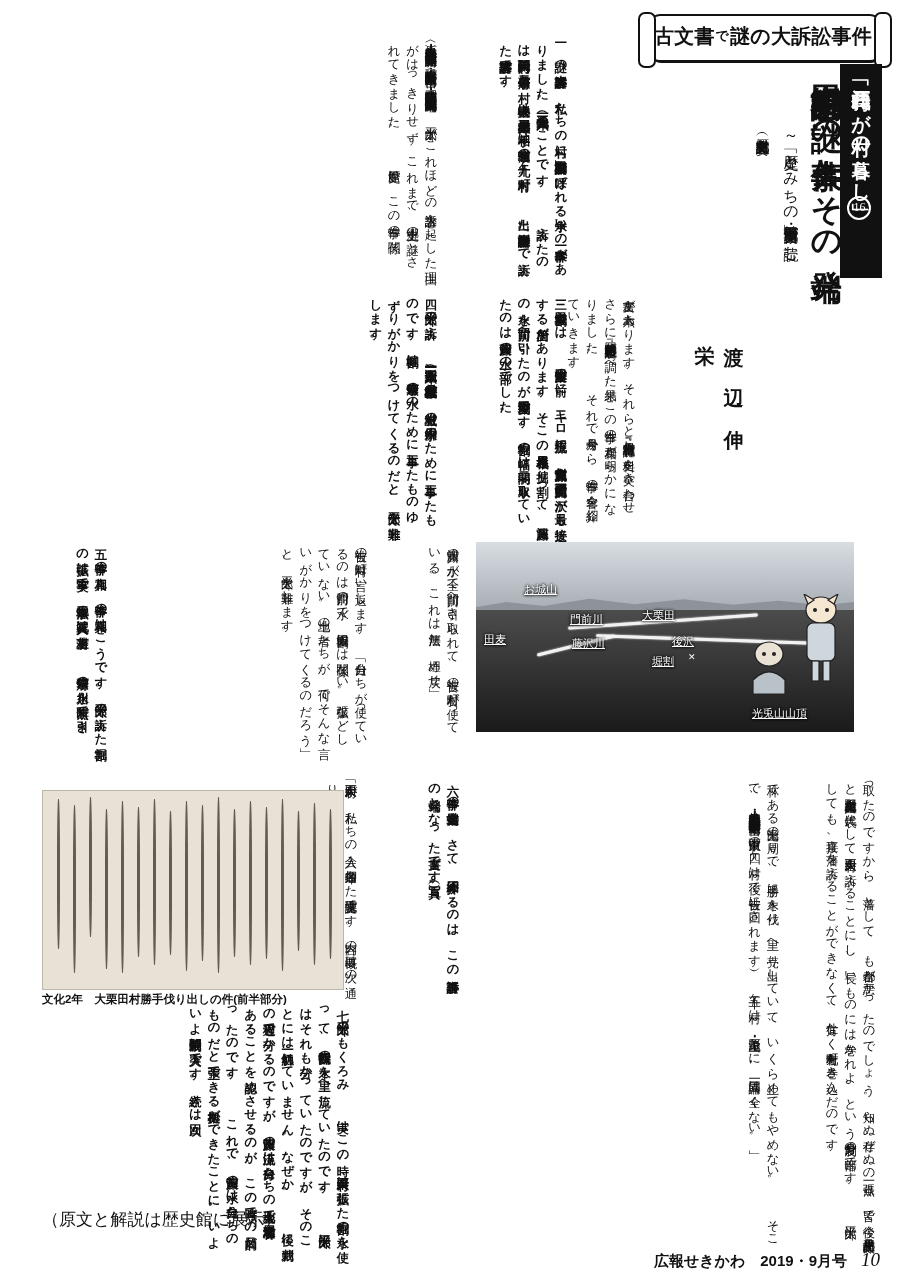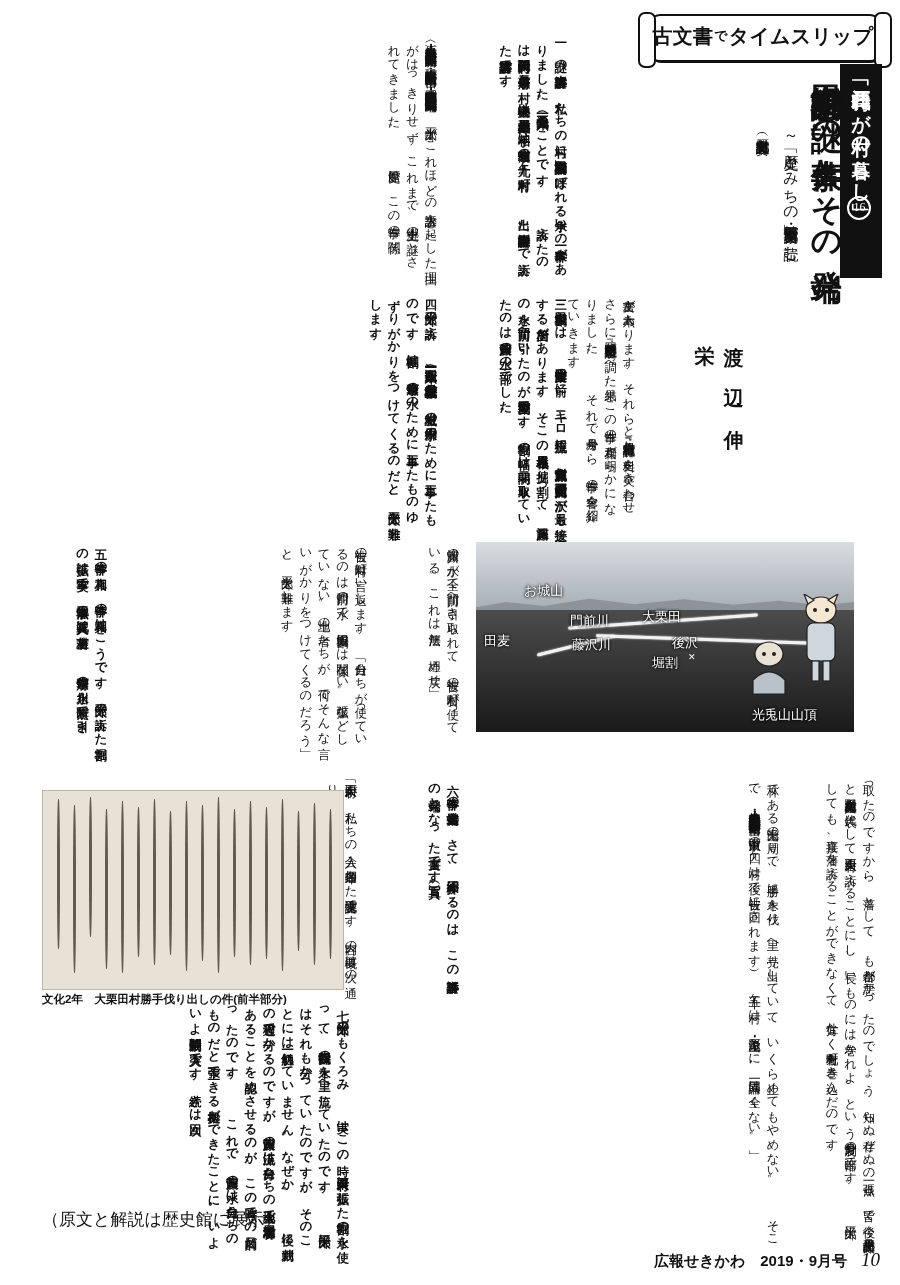--- a/index.html
+++ b/index.html
@@ -195,24 +195,25 @@
   .river {
     position: absolute;
     background: #f2f2f2;
     height: 3px;
     border-radius: 2px;
     box-shadow: 0 0 2px #fff;
   }
   .ph-label {
     position: absolute;
     color: #fff;
-    font-size: 13px;
+    font-size: 11px;
     font-family: "Liberation Sans", sans-serif;
     white-space: nowrap;
     text-shadow: 0 0 3px #000, 0 0 3px #000;
+    text-decoration: underline;
   }
   .ph-dot {
     position: absolute;
     width: 7px; height: 7px;
     color: #fff;
     font-size: 9px;
     line-height: 7px;
     font-family: "Liberation Sans", sans-serif;
   }
   .char {
@@ -281,21 +282,21 @@
 </head>
 <body>
 
 <div class="page">
 
   <div class="banner">
     <div class="banner-scroll"></div>
     <div class="banner-text">
       <span>古文書</span>
         <span class="small">で</span>
-        <span>タイムスリップ</span>
+        <span>謎の大訴訟事件</span>
     </div>
   </div>
 
   <div class="series-label">
     <div class="vt">「江戸時代わが村の暮らし」</div>
     <div class="series-num">16</div>
   </div>
 
   <div class="main-title">
     <div class="vt">田麦堀割訴訟①謎の大事件とその発端</div>

